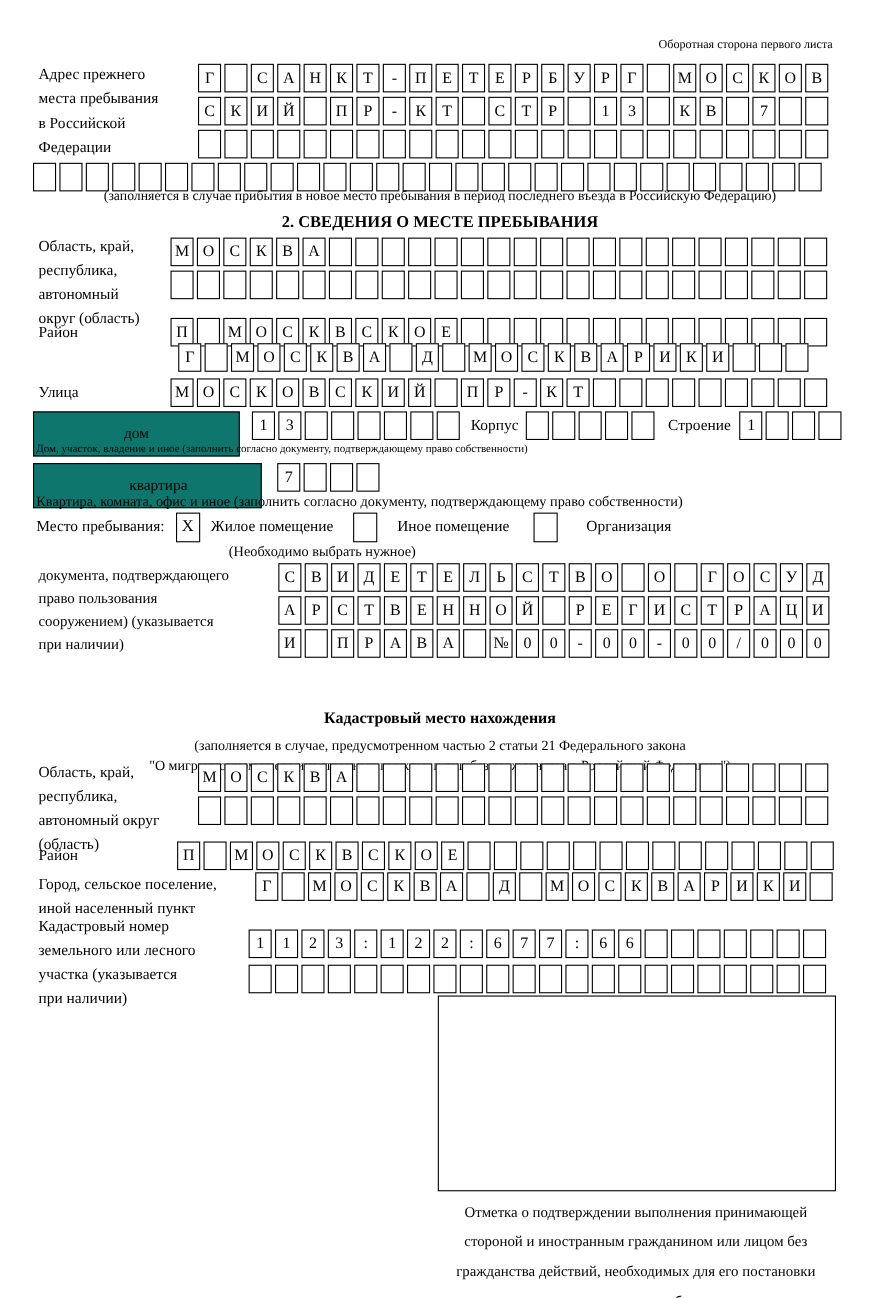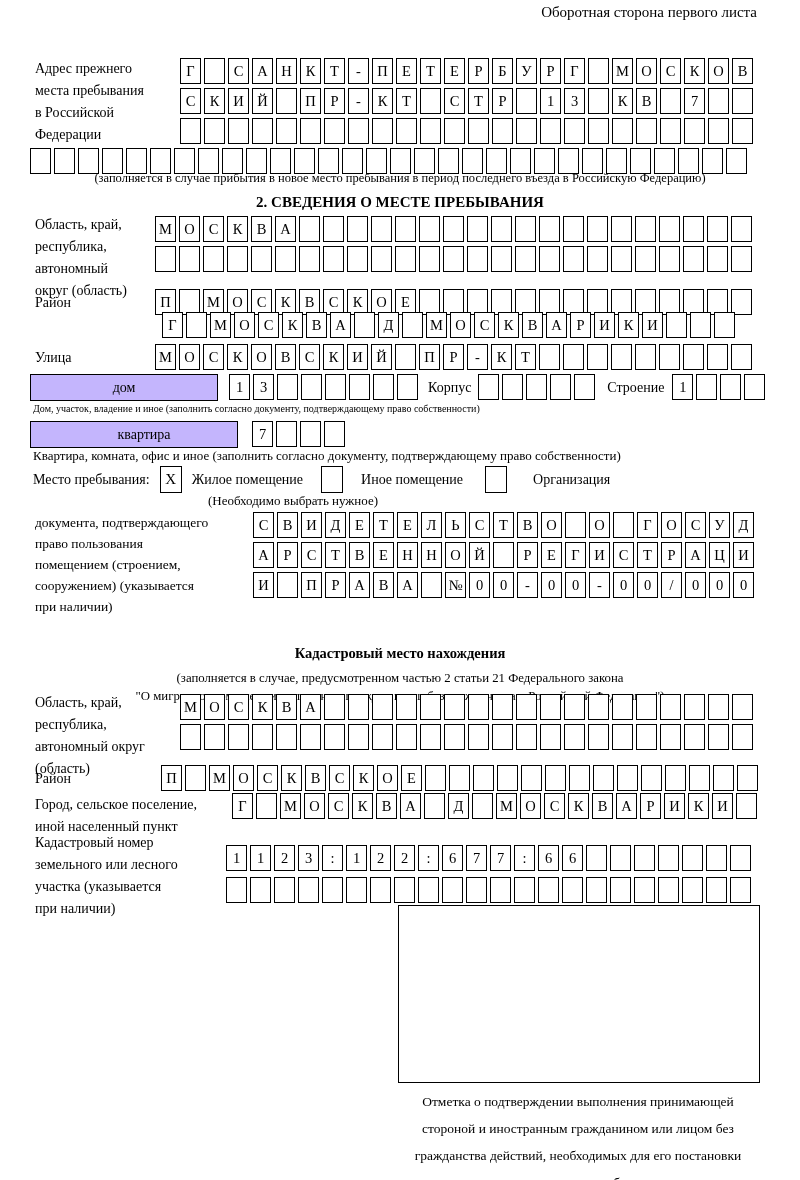--- a/index.html
+++ b/index.html
@@ -10,36 +10,36 @@
   .label-sm{font-size:13.5px;line-height:21px;}
   .grid-row{display:flex;gap:3px;}
   .stack .grid-row{margin-bottom:4px;}
   .stack-wide .grid-row{margin-bottom:6px;}
   .cell{flex:0 0 21px;width:21px;height:26px;box-sizing:border-box;
         border:1.6px solid #000;display:flex;align-items:center;justify-content:center;
         font-size:14.5px;background:#fff;}
   .note{font-size:12.5px;}
   .center{text-align:center;width:800px;left:0;}
   .sec-header{font-weight:bold;font-size:15px;}
-  .wide-box{box-sizing:border-box;border:1.6px solid #000;height:27px;
-            display:flex;align-items:center;justify-content:center;font-size:14px;background:#c4b5fd;}
+  .wide-box{box-sizing:border-box;border:1.6px solid #000;height:41px;
+            display:flex;align-items:center;justify-content:center;font-size:14px;background:#0f766e;}
   .inline-label{font-size:14px;line-height:27px;white-space:nowrap;}
   .hrow{display:flex;align-items:flex-start;}
   .checkbox{flex:0 0 22px;width:22px;height:27px;box-sizing:border-box;border:1.6px solid #000;
             display:flex;align-items:center;justify-content:center;font-size:15px;background:#fff;}
   .mp-row{display:flex;align-items:center;font-size:14px;}
   .stamp-box{box-sizing:border-box;border:1.6px solid #000;background:#fff;}
   .caption{font-size:13.5px;line-height:27px;text-align:center;}
 </style>
 </head>
 <body>
 
 <div class="page">
 
-  <div class="abs" style="top:4px;right:43px;font-size:15px;">Оборотная сторона первого листа</div>
+  <div class="abs" style="top:35px;right:43px;font-size:11px;">Оборотная сторона первого листа</div>
 
   <div class="abs label" style="top:58px;left:35px;width:145px;">
     <div>Адрес прежнего</div>
     <div>места пребывания</div>
     <div>в Российской</div>
     <div>Федерации</div>
   </div>
   <div class="abs stack" style="top:58px;left:180px;">
     <div class="grid-row">
         <span class="cell">Г</span>
@@ -352,21 +352,20 @@
     <span class="checkbox" style="margin-left:18px;"></span>
     <span style="margin-left:18px;">Иное помещение</span>
     <span class="checkbox" style="margin-left:22px;"></span>
     <span style="margin-left:26px;">Организация</span>
   </div>
   <div class="abs" style="top:493px;left:208px;font-size:13px;">(Необходимо выбрать нужное)</div>
 
   <div class="abs label-sm" style="top:512px;left:35px;width:218px;">
     <div>документа, подтверждающего</div>
     <div>право пользования</div>
-    <div>помещением (строением,</div>
     <div>сооружением) (указывается</div>
     <div>при наличии)</div>
   </div>
   <div class="abs stack" style="top:512px;left:253px;">
     <div class="grid-row">
         <span class="cell">С</span>
         <span class="cell">В</span>
         <span class="cell">И</span>
         <span class="cell">Д</span>
         <span class="cell">Е</span>

